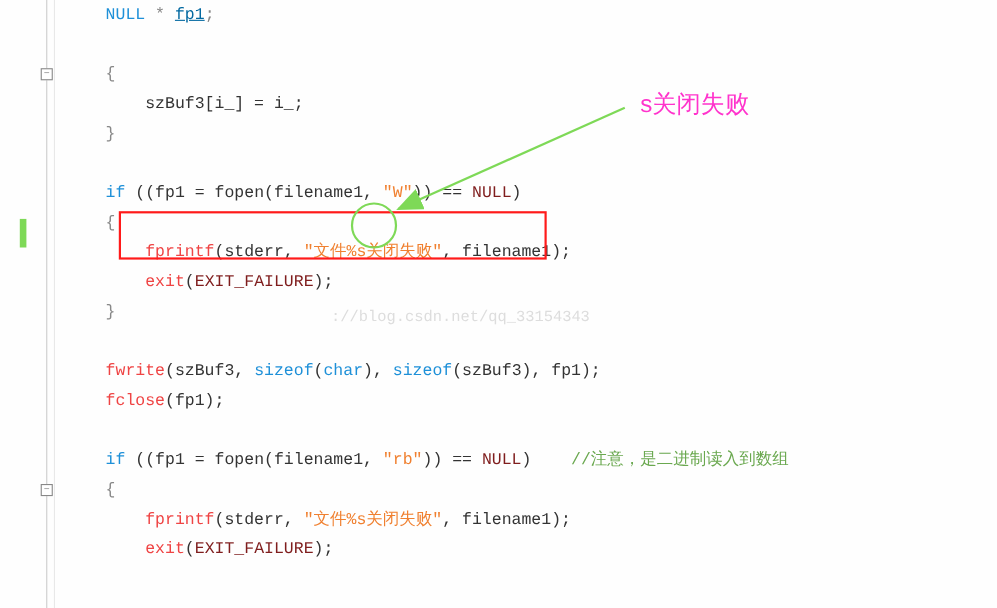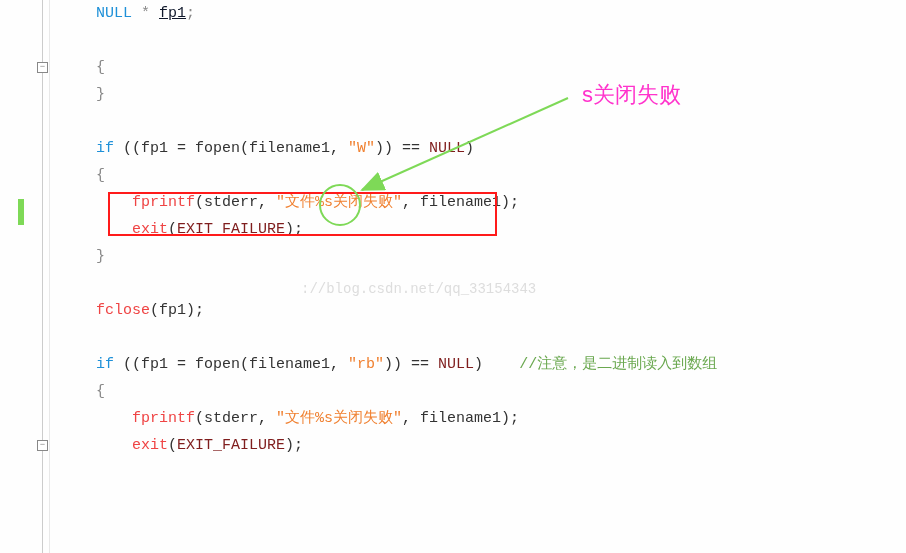--- a/index.html
+++ b/index.html
@@ -63,21 +63,21 @@
   line-height: 27px;
   white-space: pre;
   color: #333;
 }
 .kw { color: #1e90d8; }
 .type { color: #1e90d8; }
 .fn { color: #ef4444; }
 .str { color: #f08030; }
 .op { color: #888; }
 .punct { color: #888; }
-.ident { color: #0f172a; text-decoration: underline; }
+.ident { color: #0369a1; text-decoration: underline; }
 .comment { color: #6aa84f; text-align: center; }
 .macro { color: #7f1d1d; }
 .watermark {
   position: absolute;
   color: #ddd;
   font-size: 14px;
   pointer-events: none;
 }
 .red-box {
   position: absolute;
@@ -112,28 +112,30 @@
   <div class="fold-box" style="top:62px"></div>
   <div class="fold-box" style="top:440px"></div>
   <div class="green-marker" style="top:199px"></div>
 </div>
 
 <div class="code-area">
 
 <div class="line indent1"><span class="type">NULL</span><span class="op"> * </span><span class="ident">fp1</span><span class="punct">;</span></div>
 <div class="line"></div>
 <div class="line indent1"><span class="punct">{</span></div>
+<div class="line indent2"><span>szBuf3[i_] = i_;</span></div>
 <div class="line indent1"><span class="punct">}</span></div>
 <div class="line"></div>
 <div class="line indent1"><span class="kw">if</span><span> ((fp1 = fopen(filename1, </span><span class="str">"W"</span><span>)) == </span><span class="macro">NULL</span><span>)</span></div>
 <div class="line indent1"><span class="punct">{</span></div>
 <div class="line indent2"><span class="fn">fprintf</span><span>(stderr, </span><span class="str">"文件%s关闭失败"</span><span>, filename1);</span></div>
 <div class="line indent2"><span class="fn">exit</span><span>(</span><span class="macro">EXIT_FAILURE</span><span>);</span></div>
 <div class="line indent1"><span class="punct">}</span></div>
 <div class="line"></div>
+<div class="line indent1"><span class="fn">fwrite</span><span>(szBuf3, </span><span class="kw">sizeof</span><span>(</span><span class="type">char</span><span>), </span><span class="kw">sizeof</span><span>(szBuf3), fp1);</span></div>
 <div class="line indent1"><span class="fn">fclose</span><span>(fp1);</span></div>
 <div class="line"></div>
 <div class="line indent1"><span class="kw">if</span><span> ((fp1 = fopen(filename1, </span><span class="str">"rb"</span><span>)) == </span><span class="macro">NULL</span><span>)    </span><span class="comment">//注意，是二进制读入到数组</span></div>
 <div class="line indent1"><span class="punct">{</span></div>
 <div class="line indent2"><span class="fn">fprintf</span><span>(stderr, </span><span class="str">"文件%s关闭失败"</span><span>, filename1);</span></div>
 <div class="line indent2"><span class="fn">exit</span><span>(</span><span class="macro">EXIT_FAILURE</span><span>);</span></div>
 
 <div class="watermark" style="left:205px; top:281px;margin-left:36px;">://blog.csdn.net/qq_33154343</div>
 
 </div>

